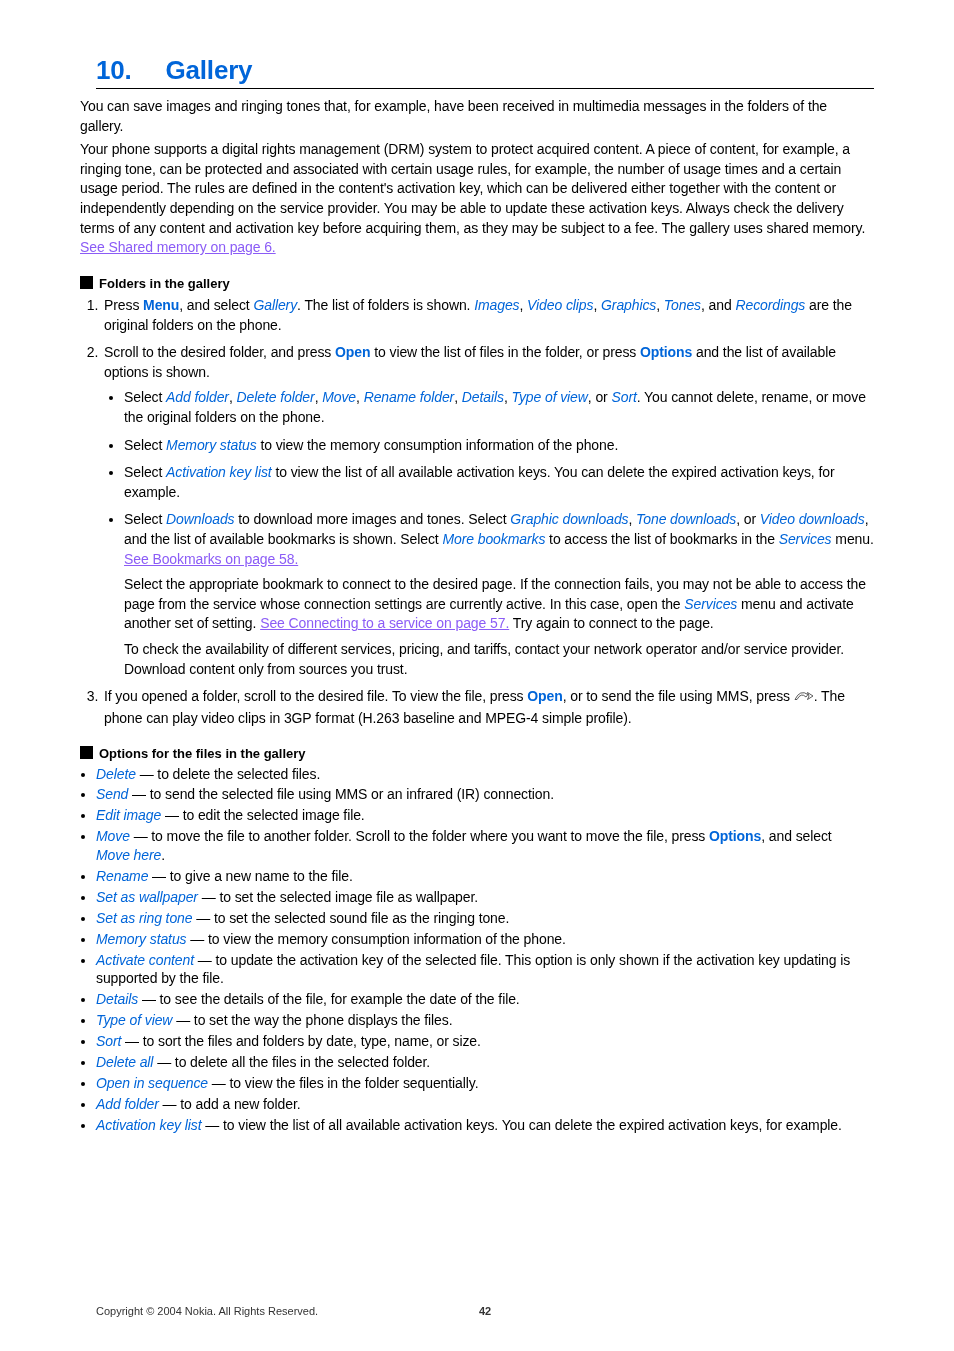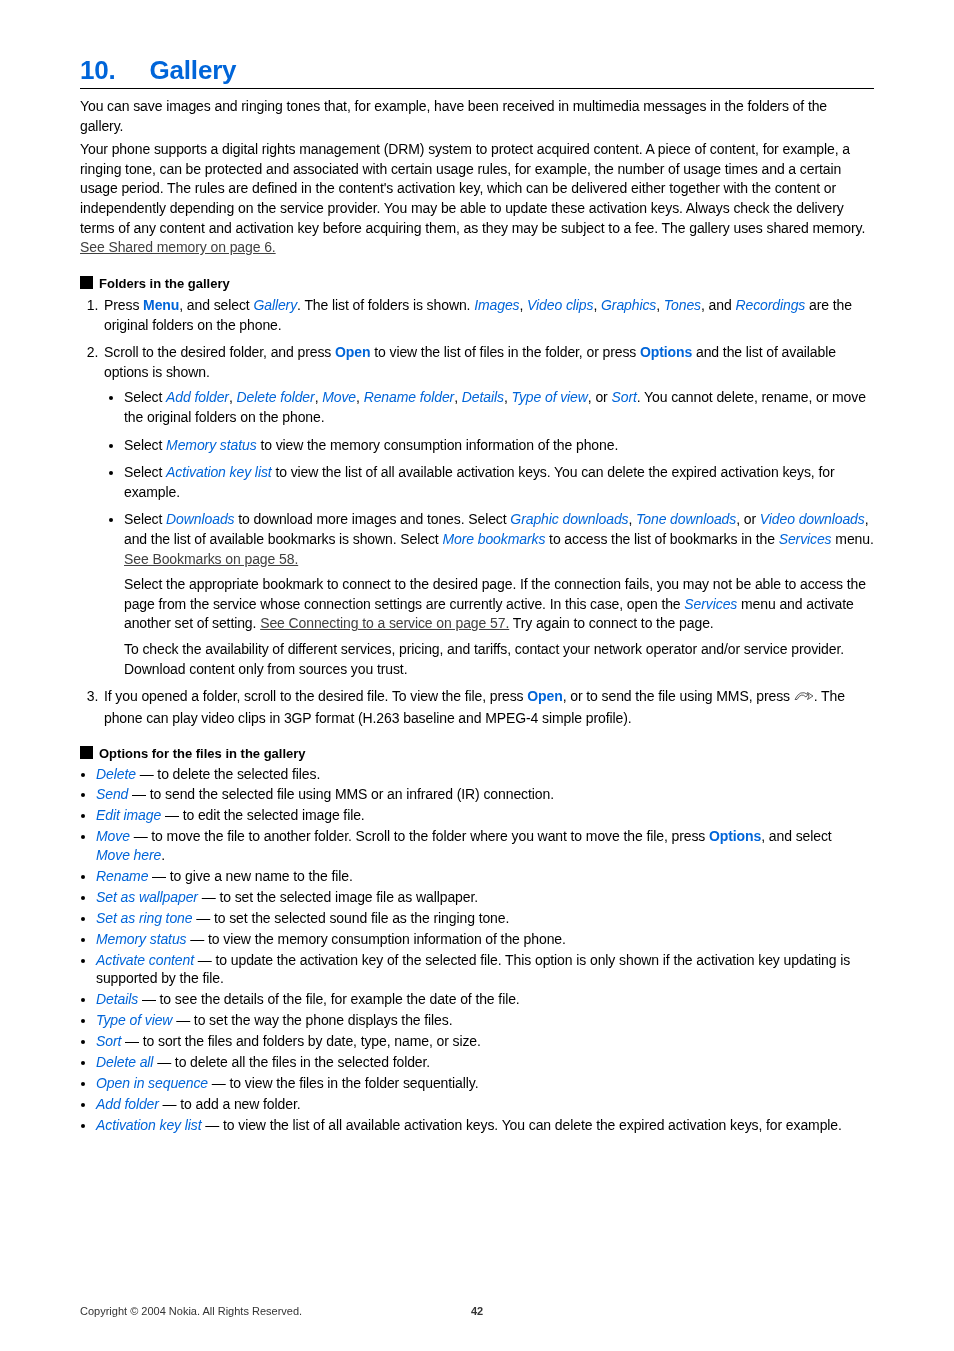--- a/index.html
+++ b/index.html
@@ -12,21 +12,21 @@
     color: #000;
     width: 954px;
   }
   .page {
     width: 954px;
     height: 1351px;
     padding: 55px 80px 30px 80px;
     position: relative;
   }
   h1.title {
-    margin: 0 0 8px 0;
+    margin: 0 0 8px 16px;
     font-size: 26px;
     font-weight: 700;
     color: #0065d9;
     letter-spacing: -0.2px;
     border-bottom: 1px solid #000;
     padding-bottom: 2px;
   }
   h1.title .num { display:inline-block; margin-right: 34px; }
   h2.section {
     font-size: 13px;
@@ -46,21 +46,21 @@
   }
   p, li {
     font-size: 14px;
     line-height: 1.4;
     margin: 4px 0;
     letter-spacing: -0.1px;
   }
   .intro { }
   .keyword { font-style: italic; color: #0065d9; }
   .kw-bold { color: #0065d9; font-weight: 700; }
-  .link { color: #404040; text-decoration: underline; }
+  .link { color: #8b5cf6; text-decoration: underline; }
   .nowrap { white-space: nowrap; }
   ol.steps {
     margin: 2px 0 0 0;
     padding-left: 22px;
     list-style: decimal;
   }
   ol.steps > li { margin-bottom: 8px; padding-left: 2px; }
   ul.sub {
     margin: 6px 0 0 0;
     padding-left: 20px;
@@ -70,21 +70,21 @@
   .subpara { margin: 6px 0 2px 0; }
   ul.opts {
     margin: 2px 13px 0 0;
     padding-left: 16px;
     list-style: disc;
   }
   ul.opts > li { margin: 2px 0; line-height: 1.35; }
   .footer {
     position: absolute;
     bottom: 34px;
-    left: 80px;
+    left: 96px;
     right: 80px;
     font-size: 11px;
     color: #333;
   }
   .footer .left { float: left; }
   .footer .pnum { position: absolute; left: 50%; transform: translateX(-50%); font-weight: 700; }
   .icon-send {
     display: inline-block;
     vertical-align: -2px;
   }

